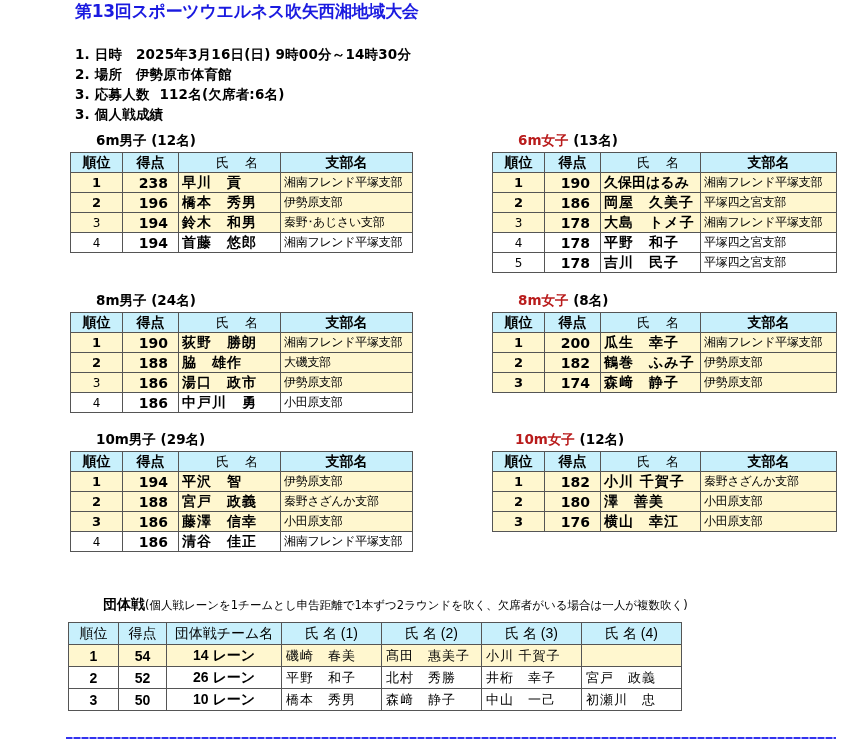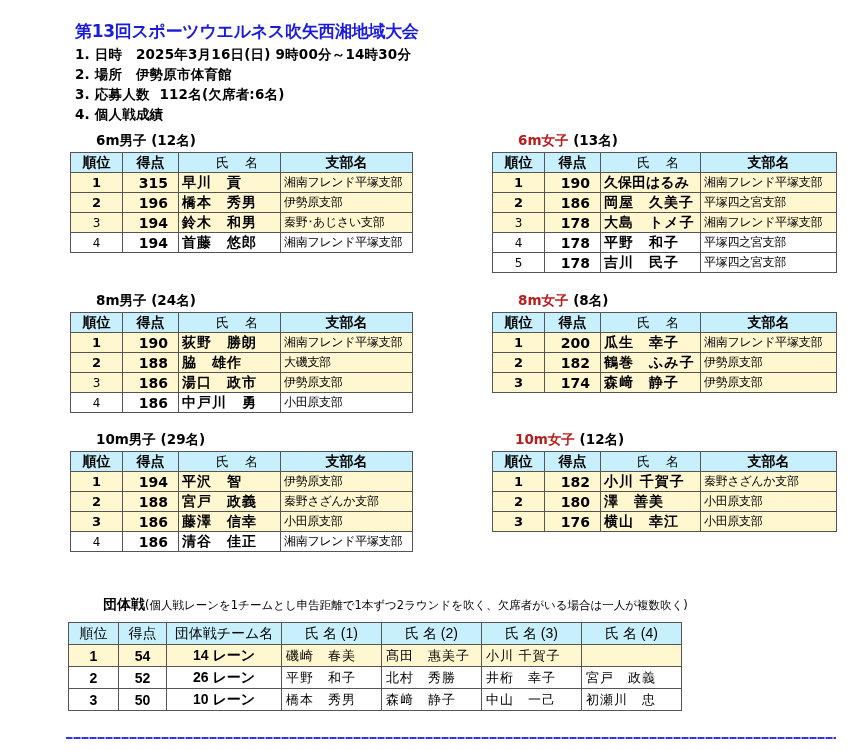--- a/index.html
+++ b/index.html
@@ -1,19 +1,19 @@
 <!DOCTYPE html>
 <html><head>
   <meta charset="utf-8">
   <style>
     * { box-sizing: border-box; margin: 0; padding: 0; }
     html, body { width: 850px; height: 756px; background: #ffffff; overflow: hidden; }
     body { position: relative; font-family: "DejaVu Sans", "Liberation Sans", sans-serif; color: #000; }
 
-    .title { position: absolute; left: 75px; top: 20px; font-size: 17px; font-weight: bold; color: #1a1ae0; letter-spacing: -0.3px; }
+    .title { position: absolute; left: 75px; top: 0; font-size: 17px; font-weight: bold; color: #1a1ae0; letter-spacing: -0.3px; }
     .info { position: absolute; left: 75px; font-size: 13.5px; font-weight: bold; letter-spacing: 0.2px; white-space: pre; }
 
     .section-label { position: absolute; font-size: 13.5px; font-weight: bold; white-space: nowrap; }
     .section-label .red { color: #b91c1c; }
 
     table.res { position: absolute; border-collapse: collapse; table-layout: fixed; }
     table.res td, table.res th { border: 1px solid #555; height: 20px; padding: 0 3px; white-space: nowrap; overflow: hidden; }
     table.res th { background: #c8f0fc; font-weight: bold; font-size: 14px; text-align: center; }
     table.res th.nm { font-weight: normal; font-size: 13px; letter-spacing: 6px; padding-left: 24px; }
     table.res tr.hl td { background: #fff7cf; }
@@ -36,21 +36,21 @@
     .divider { position: absolute; left: 66px; top: 737px; width: 770px; height: 2px;
       background: repeating-linear-gradient(90deg, #3333ee 0 6px, #9999ff 6px 8px); }
   </style>
 </head>
 <body>
 
 <div class="title">第13回スポーツウエルネス吹矢西湘地域大会</div>
 <div class="info" style="top:46px">1. 日時　2025年3月16日(日) 9時00分～14時30分</div>
 <div class="info" style="top:66px">2. 場所　伊勢原市体育館</div>
 <div class="info" style="top:86px">3. 応募人数  112名(欠席者:6名)</div>
-<div class="info" style="top:106px">4. 個人戦成績</div>
+<div class="info" style="top:106px">3. 個人戦成績</div>
 
 <div class="section-label" style="left:96px; top:132px">
   <span>6m男子</span>
   <span>(12名)</span>
 </div>
 <table class="res" style="left:70px; top:152px; width:342px">
   <colgroup>
       <col style="width:52px">
       <col style="width:56px">
       <col style="width:102px">
@@ -58,21 +58,21 @@
     </colgroup>
   <tbody>
       <tr>
     <th>順位</th>
     <th>得点</th>
     <th class="nm">氏 名</th>
     <th>支部名</th>
   </tr>
   <tr class="hl">
     <td class="rank b">1</td>
-    <td class="score">315</td>
+    <td class="score">238</td>
     <td class="name">早川　貢</td>
     <td class="branch">湘南フレンド平塚支部</td>
   </tr>
   <tr class="hl">
     <td class="rank b">2</td>
     <td class="score">196</td>
     <td class="name">橋本　秀男</td>
     <td class="branch">伊勢原支部</td>
   </tr>
   <tr class="hl">

